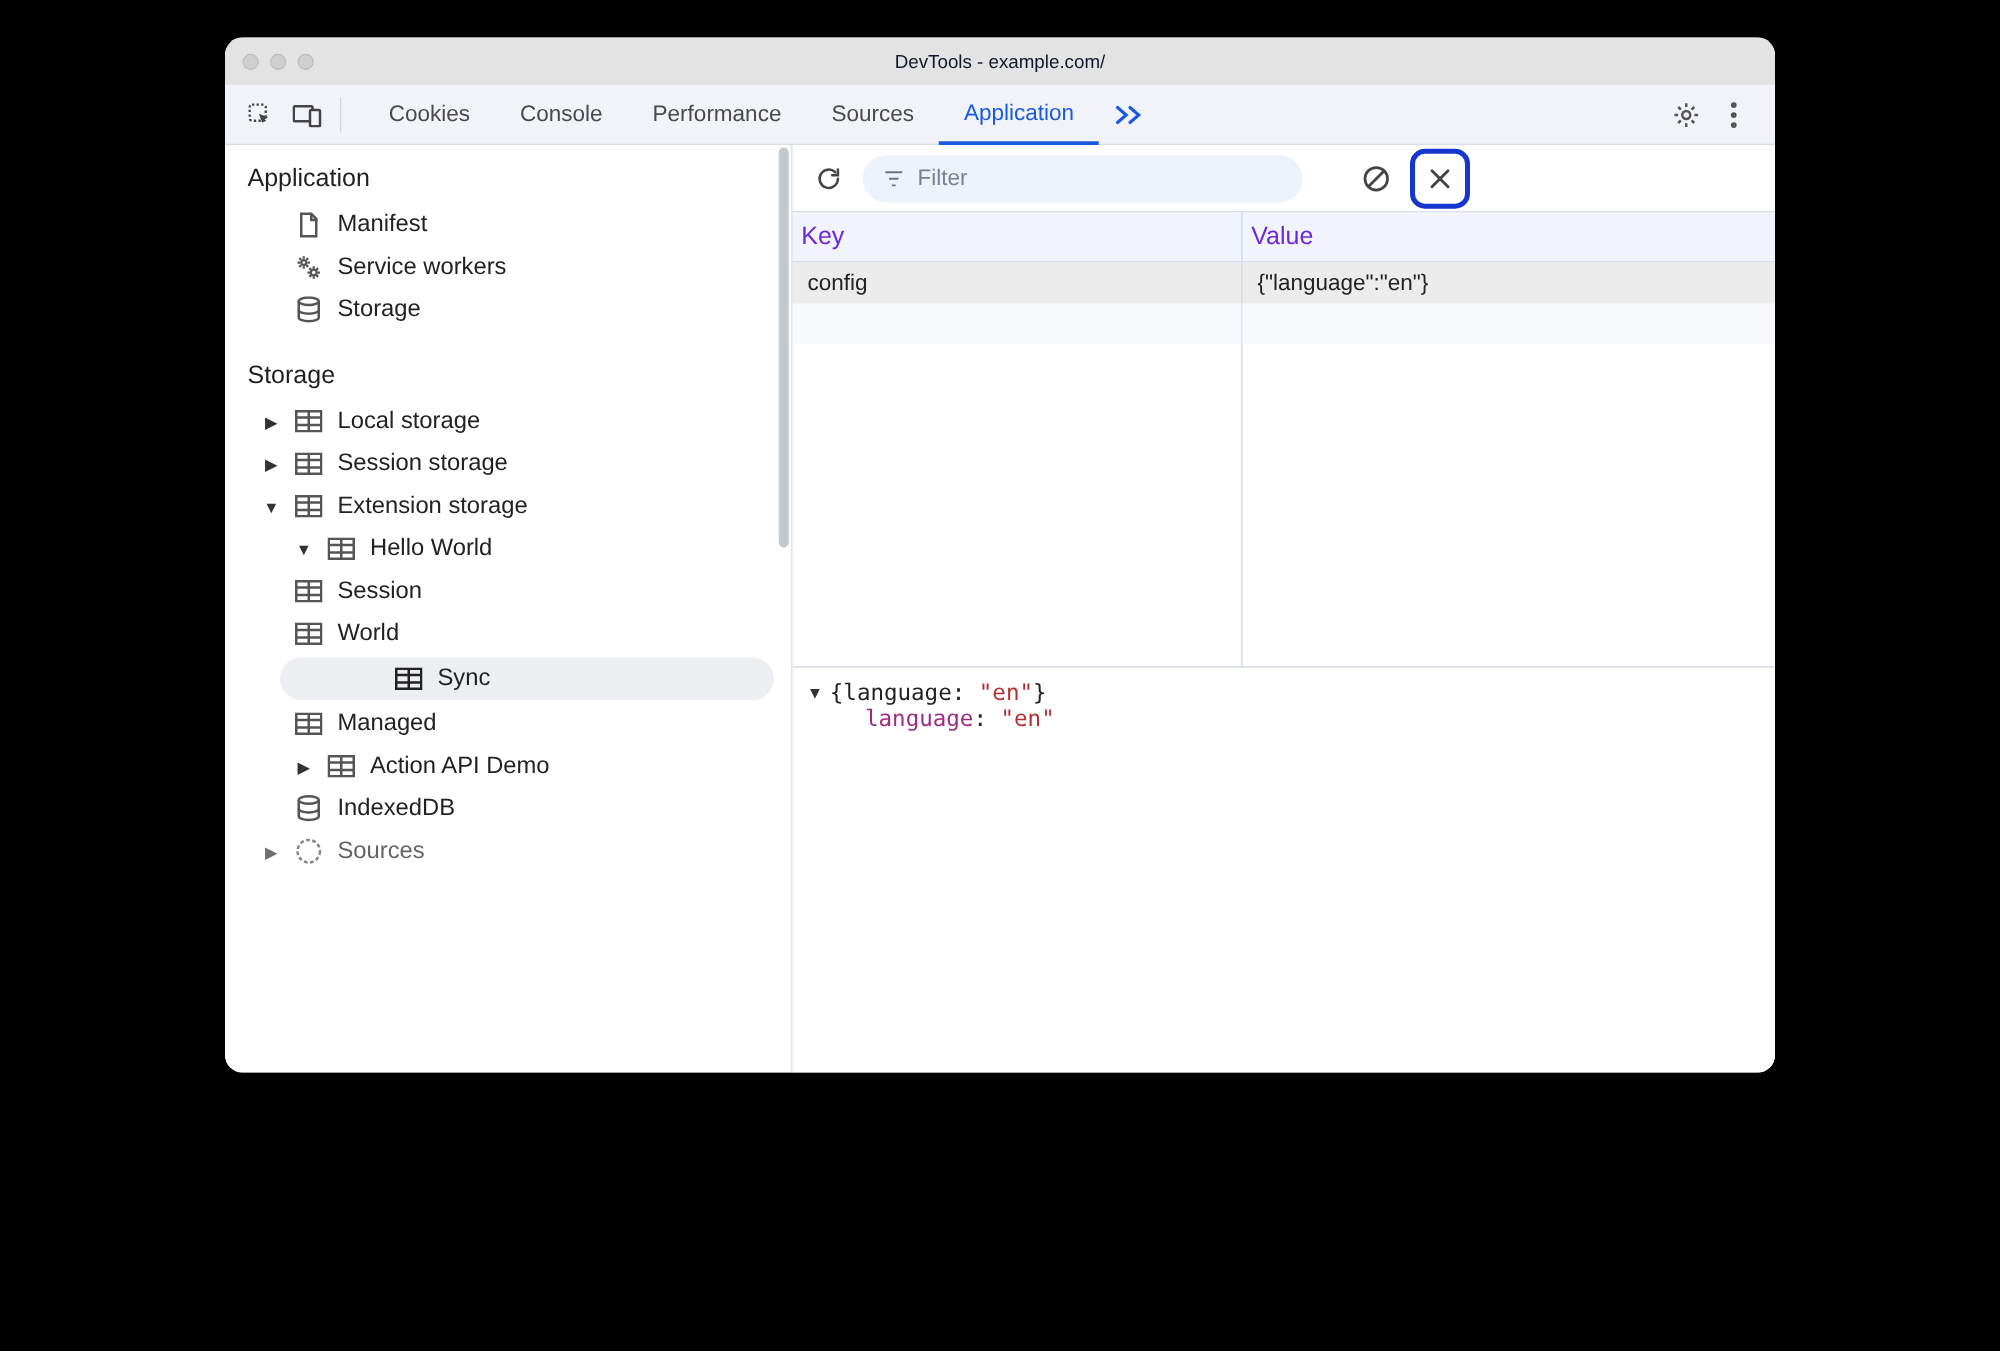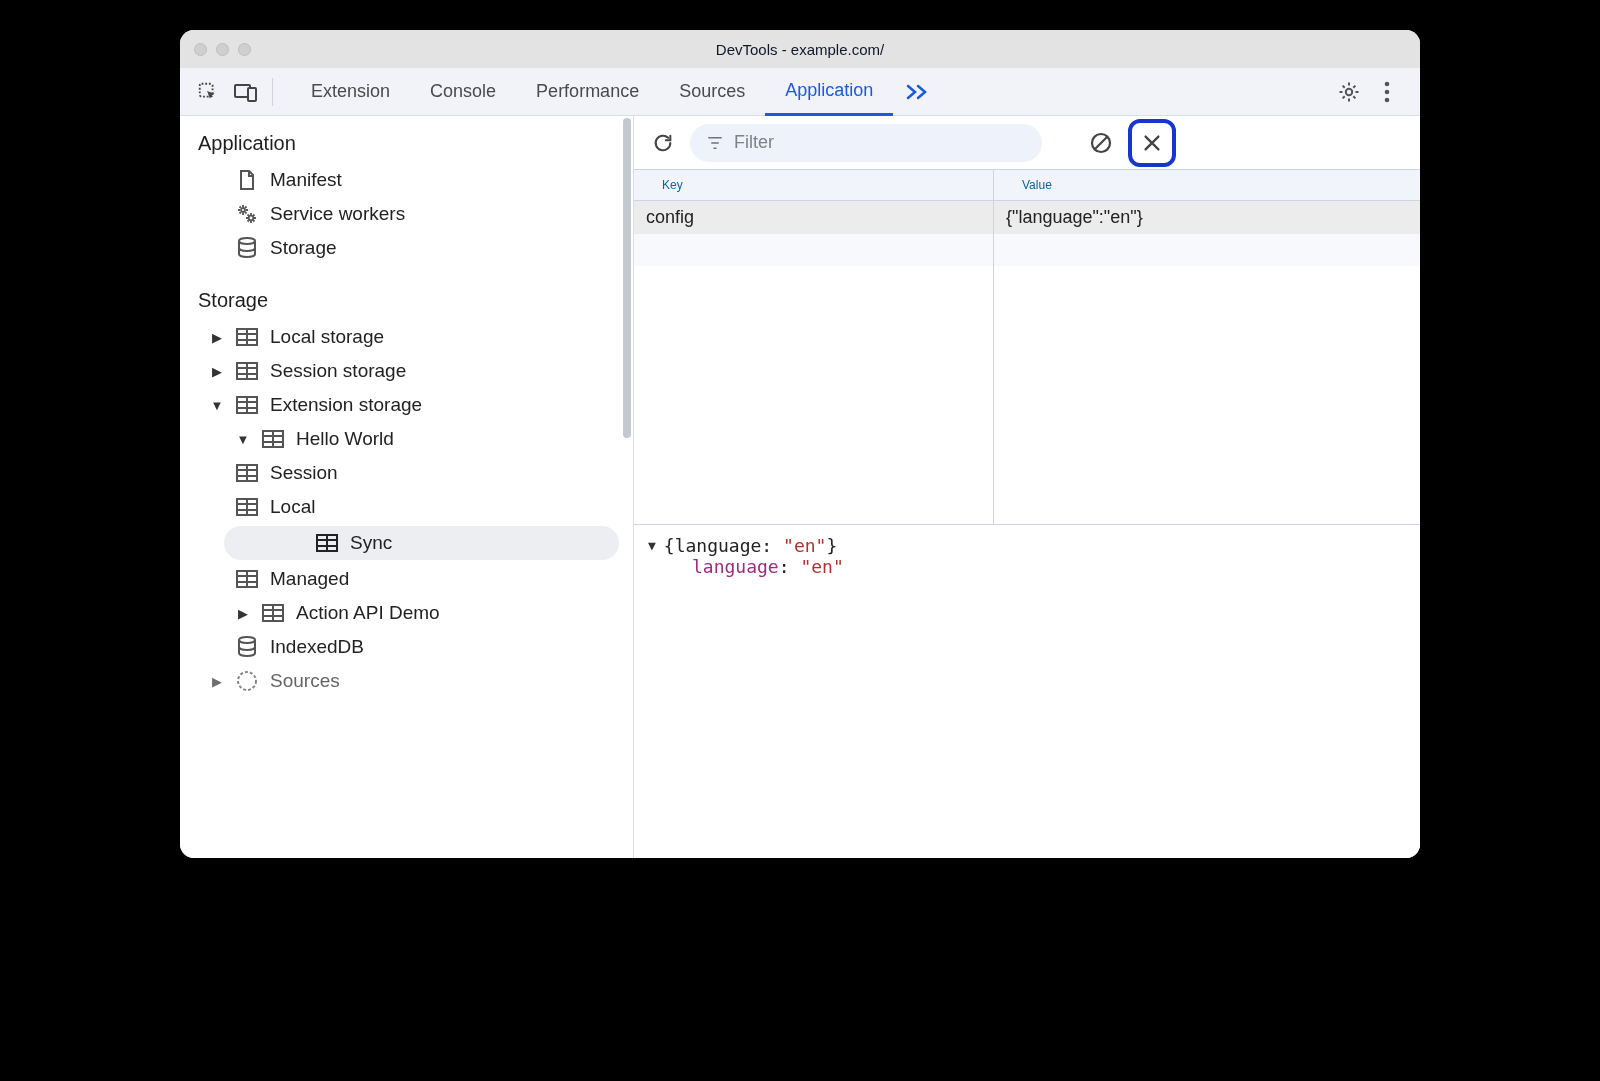--- a/index.html
+++ b/index.html
@@ -125,21 +125,21 @@
     width:48px; height:48px; border:4px solid #1636cf; border-radius:12px;
     display:flex; align-items:center; justify-content:center;
   }
   .table {
     border-bottom:1px solid #cbd4e6;
   }
   .thead, .trow {
     display:grid; grid-template-columns: 360px 1fr;
   }
   .thead { background:#f1f4fb; border-bottom:1px solid #cbd4e6;}
-  .th { padding: 8px 28px; font-size:12px; color:#0369a1; border-right:1px solid #cbd4e6;}
+  .th { padding: 8px 7px; font-size:20px; color:#6d28d9; border-right:1px solid #cbd4e6;}
   .th:last-child { border-right:none;}
   .trow .td { padding: 6px 12px; font-size:18px; color:#222; border-right:1px solid #cbd4e6;}
   .trow .td:last-child{ border-right:none;}
   .trow.striped { background:#ececec;}
   .table-body-space {
     height: 290px;
     display:grid; grid-template-columns:360px 1fr;
   }
   .table-body-space .col { border-right:1px solid #cbd4e6;}
   .table-body-space .col:last-child{border-right:none;}
@@ -185,21 +185,21 @@
       </div>
       <div class="ts-icon">
         <svg width="24" height="20" viewBox="0 0 24 20" fill="none" stroke="currentColor" stroke-width="2">
           <rect x="1" y="3" width="15" height="12" rx="1"></rect>
           <rect x="14" y="6" width="8" height="13" rx="1" fill="#f1f3f9"></rect>
         </svg>
       </div>
       <div class="ts-divider"></div>
     </div>
     <div class="tabs">
-      <div class="tab">Extension</div>
+      <div class="tab">Cookies</div>
       <div class="tab">Console</div>
       <div class="tab">Performance</div>
       <div class="tab">Sources</div>
       <div class="tab active">Application</div>
     </div>
     <div class="ts-more">
       <svg width="24" height="20" viewBox="0 0 24 20" stroke="currentColor" stroke-width="2.5" fill="none" stroke-linecap="round">
         <path d="M3 4 l7 6 -7 6"></path>
           <path d="M13 4 l7 6 -7 6"></path>
       </svg>
@@ -323,21 +323,21 @@
       </div>
 
       <div class="tree-item indent4 no-arrow">
         <span class="arrow">▶</span>
         <span class="ico">
           <svg width="22" height="18" viewBox="0 0 22 18" fill="none" stroke="currentColor" stroke-width="2">
               <rect x="1" y="1" width="20" height="16"></rect>
               <path d="M1 6h20M1 12h20M11 1v16"></path>
             </svg>
         </span>
-        <span class="label">Local</span>
+        <span class="label">World</span>
       </div>
 
       <div class="selected-row">
         <span class="ico">
           <svg width="22" height="18" viewBox="0 0 22 18" fill="none" stroke="currentColor" stroke-width="2">
               <rect x="1" y="1" width="20" height="16"></rect>
               <path d="M1 6h20M1 12h20M11 1v16"></path>
             </svg>
         </span>
         <span class="label">Sync</span>

